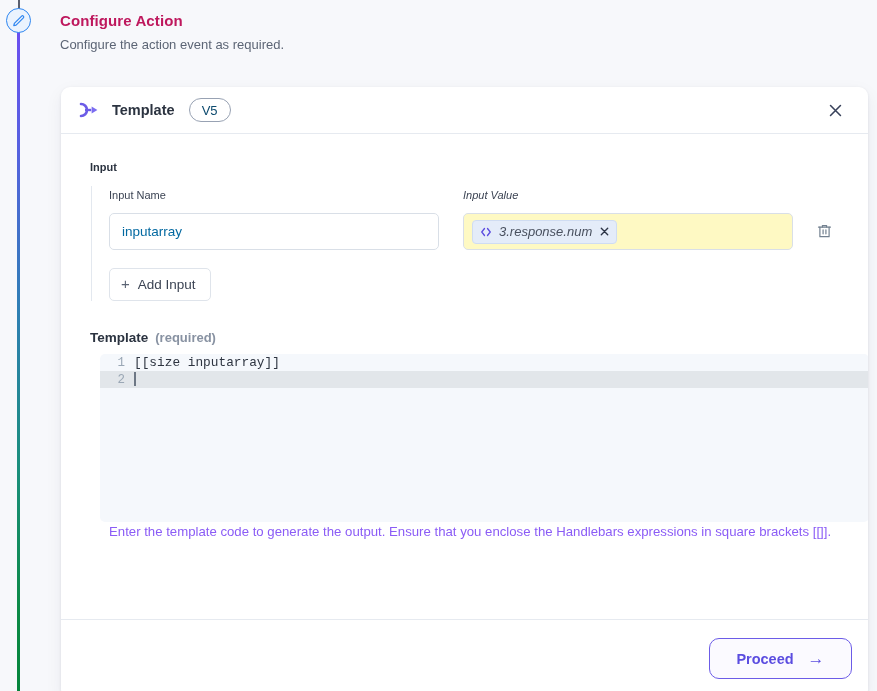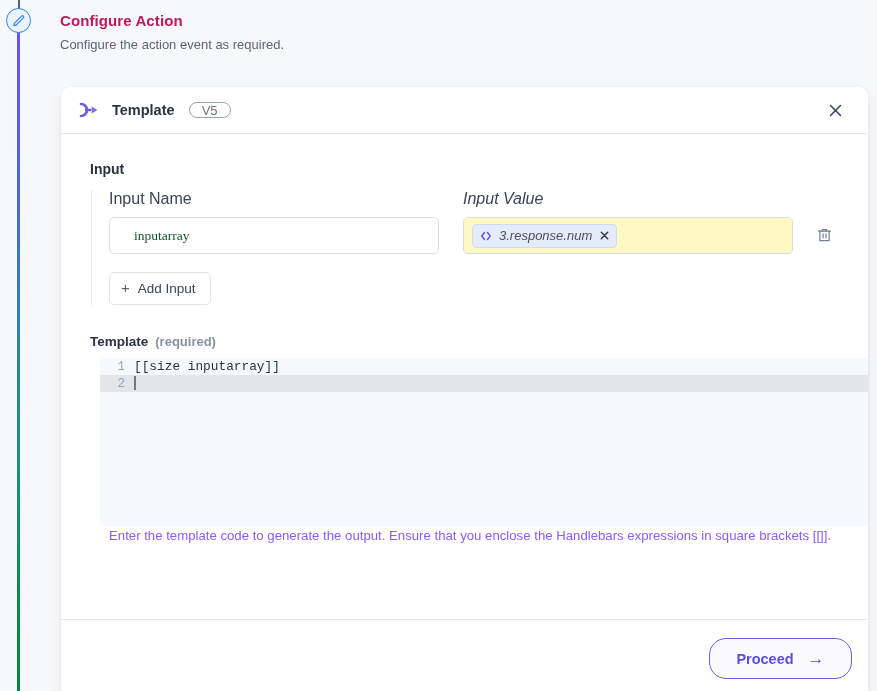--- a/index.html
+++ b/index.html
@@ -102,24 +102,24 @@
   .hdr-icon { width: 22px; height: 20px; display: flex; align-items: center; }
   .hdr-title {
     font-size: 14.5px;
     font-weight: bold;
     color: #2b3340;
     margin-left: 12px;
   }
   .version-badge {
     margin-left: 14px;
     min-width: 42px;
-    height: 16px;
+    height: 24px;
     border: 1px solid #98a2b3;
     border-radius: 13px;
-    color: #737373;
+    color: #0c4a6e;
     font-size: 13px;
     display: flex;
     align-items: center;
     justify-content: center;
     padding: 0 9px;
   }
   .close-btn {
     position: absolute;
     right: 20px;
     top: 50%;
@@ -132,21 +132,21 @@
     cursor: pointer;
   }
 
   .card-body {
     position: relative;
     height: 485px;
     padding: 27px 20px 0 20px;
   }
 
   .section-label {
-    font-size: 14px;
+    font-size: 11px;
     font-weight: bold;
     color: #2b3340;
     margin-left: 9px;
   }
 
   .input-group {
     margin-top: 13px;
     margin-left: 10px;
     border-left: 1px solid #e3e8ef;
     padding-left: 17px;
@@ -155,34 +155,34 @@
     display: flex;
     align-items: flex-end;
   }
   .field {
     display: flex;
     flex-direction: column;
   }
   .field-name { width: 330px; }
   .field-value { width: 330px; margin-left: 24px; font-style: italic; }
   .field-label {
-    font-size: 16px;
+    font-size: 11px;
     color: #3c4454;
     margin-bottom: 9px;
     line-height: 18px;
   }
   .text-input {
     height: 37px;
     border: 1px solid #d9dfe7;
     border-radius: 5px;
     background: #fff;
-    font-family: Liberation Serif, serif;
+    font-family: Liberation Sans, sans-serif;
     font-size: 13.5px;
-    color: #14532d;
-    padding: 0 24px;
+    color: #0369a1;
+    padding: 0 12px;
     outline: none;
     width: 100%;
   }
   .text-input::placeholder { color: #9aa3b2; }
 
   .chip-input {
     height: 37px;
     border: 1px solid #d9dfe7;
     border-radius: 5px;
     background: #fef9c3;
@@ -320,21 +320,21 @@
     border-top: 1px solid #e6eaf0;
     display: flex;
     align-items: center;
     justify-content: flex-end;
     padding-right: 16px;
   }
   .proceed-btn {
     height: 41px;
     min-width: 143px;
     border: 1px solid #6c5ce7;
-    border-radius: 17px;
+    border-radius: 10px;
     background: #fbfaff;
     color: #5b4de0;
     font-size: 14.5px;
     font-weight: bold;
     display: inline-flex;
     align-items: center;
     justify-content: center;
     gap: 14px;
     padding: 0 18px;
     cursor: pointer;

